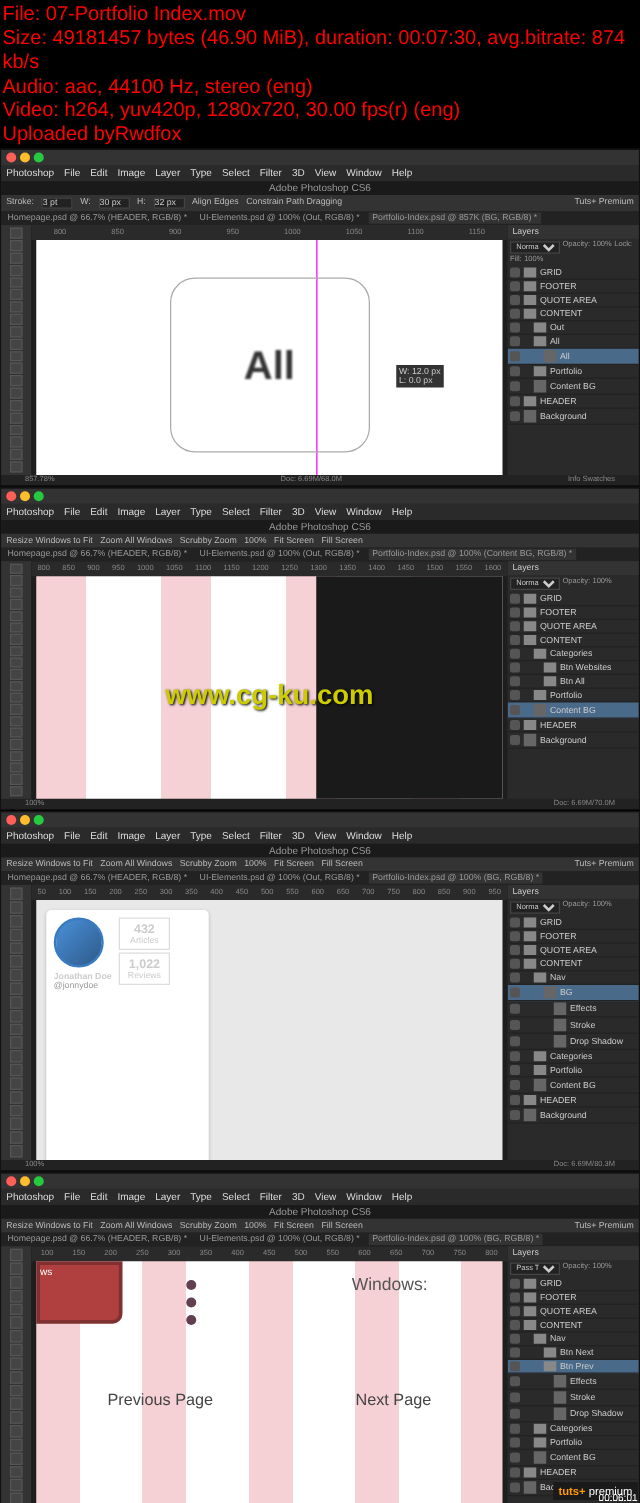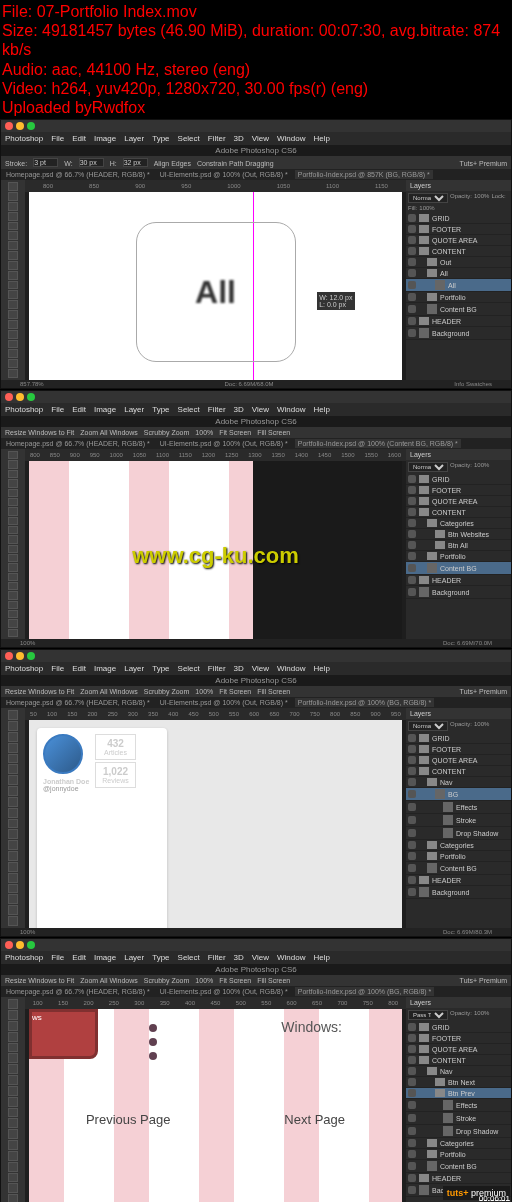--- a/index.html
+++ b/index.html
@@ -5,21 +5,21 @@
 *{margin:0;padding:0;box-sizing:border-box;font-family:Arial,sans-serif}
 body{width:512px;background:#000;font-size:9px;color:#ccc}
 .meta{background:#000;color:#f00;font-size:16px;padding:2px;line-height:1.2}
 .ps{background:#2a2a2a;border:1px solid #111;margin-bottom:1px}
 .mac-dots{display:flex;gap:3px;padding:2px 4px;background:#333}
 .dot{width:8px;height:8px;border-radius:50%}
 .dot.r{background:#ff5f56}.dot.y{background:#ffbd2e}.dot.g{background:#27c93f}
 .menubar{background:#2a2a2a;display:flex;gap:8px;padding:2px 4px;font-size:8px;color:#ddd}
 .menubar span{cursor:pointer}
 .titlebar{background:#1a1a1a;text-align:center;font-size:8px;padding:1px;color:#999}
-.opts{background:#333;padding:2px 4px;font-size:7px;display:flex;gap:6px;align-items:flex-end;color:#bbb}
+.opts{background:#333;padding:2px 4px;font-size:7px;display:flex;gap:6px;align-items:flex-start;color:#bbb}
 .opts input{width:25px;background:#222;border:1px solid #444;color:#ccc;font-size:7px}
 .tabs{background:#222;display:flex;font-size:7px;color:#999;padding:1px 2px;gap:4px;overflow:hidden}
 .tab{padding:1px 3px;white-space:nowrap}
 .tab.active{background:#333}
 .workspace{display:flex;height:var(--h,220px)}
 .toolbar{width:24px;background:#333;display:flex;flex-direction:column;padding:2px 1px;gap:1px}
 .tool{width:10px;height:10px;background:#444;border:1px solid #555;margin:0 auto}
 .canvas{flex:1;background:#1e1e1e;position:relative;overflow:hidden}
 .ruler-h{height:12px;background:#2a2a2a;font-size:6px;color:#888;display:flex;justify-content:space-around;align-items:center}
 .canvas-inner{background:#fff;margin:0 4px;height:calc(100% - 20px);position:relative}

